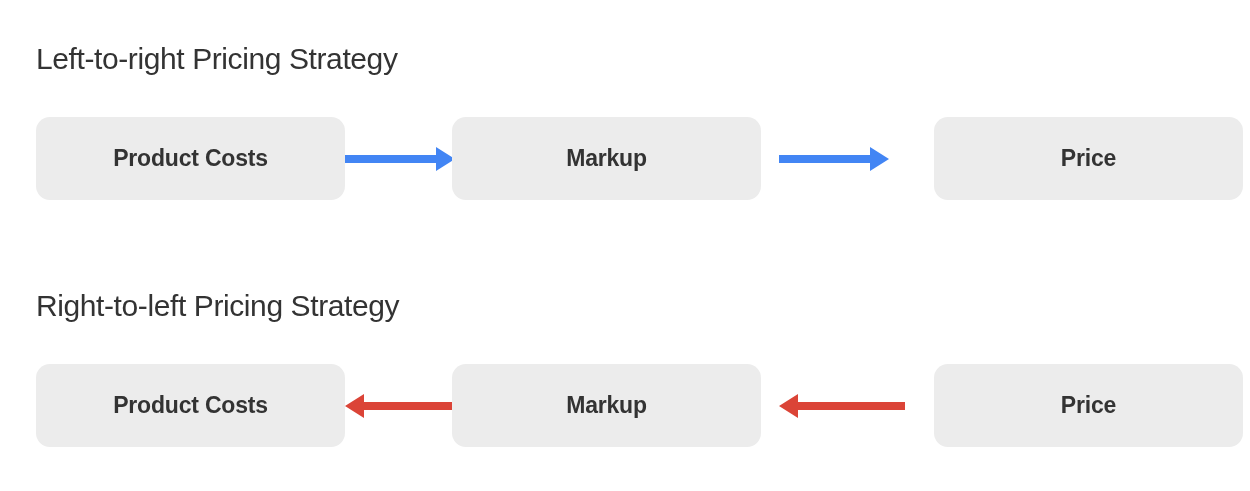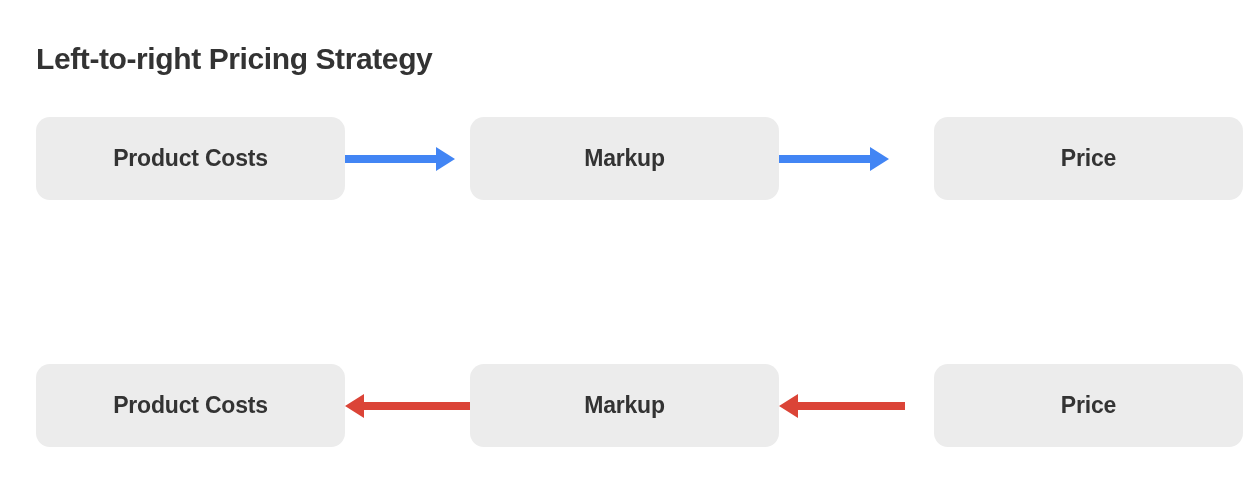--- a/index.html
+++ b/index.html
@@ -30,21 +30,21 @@
     width: 1250px;
   }
   .section-ltr { top: 0px; height: 230px; }
   .section-rtl { top: 247px; height: 244px; }
 
   .section-title {
     position: absolute;
     left: 36px;
     top: 42px;
     font-size: 30px;
-    font-weight: bold;
+    font-weight: normal;
     letter-spacing: -0.4px;
     color: #333333;
     white-space: nowrap;
   }
 
   .flow-row {
     position: absolute;
     left: 0;
     width: 1250px;
     height: 83px;
@@ -58,21 +58,21 @@
     width: 309px;
     height: 83px;
     background: #ececec;
     border-radius: 14px;
     display: flex;
     align-items: center;
     justify-content: center;
     box-sizing: border-box;
   }
   .node-1 { left: 36px; }
-  .node-2 { left: 470px; }
+  .node-2 { left: 452px; }
   .node-3 { left: 934px; }
 
   .node-label {
     font-size: 23px;
     font-weight: bold;
     color: #333333;
     letter-spacing: -0.2px;
     white-space: nowrap;
   }
 
@@ -119,20 +119,21 @@
 
       <div class="node-box node-3">
         <span class="node-label">Price</span>
       </div>
 
     </div>
   </div>
 
   <div class="section section-rtl">
 
+    <div class="section-title">Right-to-left Pricing Strategy</div>
 
     <div class="flow-row">
 
       <div class="node-box node-1">
         <span class="node-label">Product Costs</span>
       </div>
 
       <div class="connector connector-a">
         <svg width="126" height="30" viewBox="0 0 126 30">
           <path d="M126 11 L19 11 L19 3 L0 15 L19 27 L19 19 L126 19 Z" fill="#db4437"></path>

